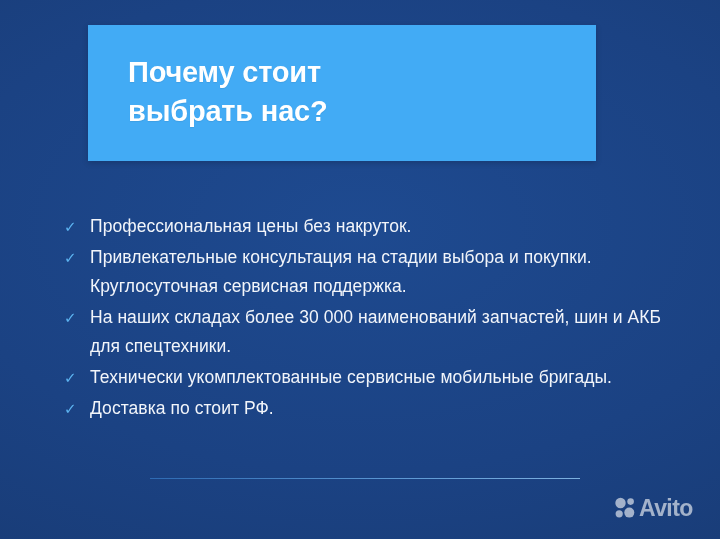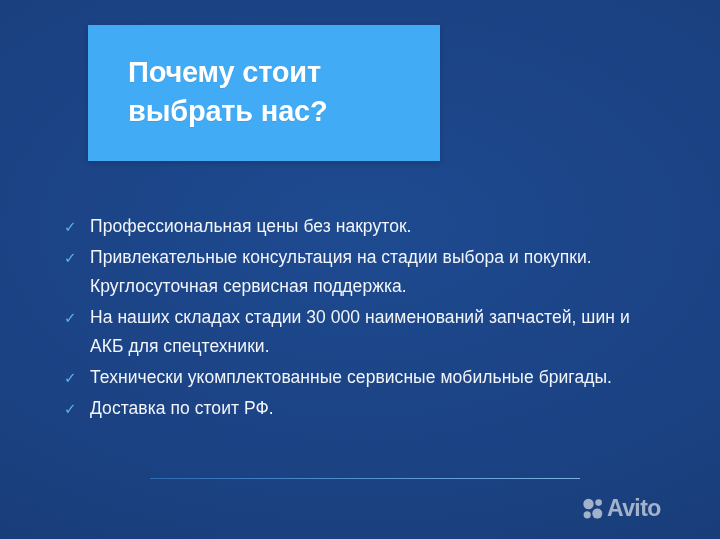--- a/index.html
+++ b/index.html
@@ -22,21 +22,21 @@
     background:
       radial-gradient(ellipse 120% 95% at 50% 42%, #1e4a90 0%, #1b4283 48%, #17386f 100%);
     overflow: hidden;
   }
 
   
   #title-banner {
     position: absolute;
     left: 88px;
     top: 25px;
-    width: 352px;
+    width: 508px;
     height: 136px;
     background: #42abf5;
     box-shadow: 0 2px 6px rgba(0,0,0,0.18);
   }
 
   #title-text {
     position: absolute;
     left: 40px;
     top: 28px;
     right: 12px;
@@ -97,24 +97,24 @@
     top: 478px;
     width: 430px;
     height: 1px;
     background: linear-gradient(to right, #2f6cb5 0%, #5d9ad6 55%, #82b6e4 100%);
     opacity: 0.95;
   }
 
   
   #avito-watermark {
     position: absolute;
-    left: 582px;
+    left: 614px;
     top: 497px;
     display: flex;
-    align-items: flex-end;
+    align-items: flex-start;
     gap: 3px;
     opacity: 0.60;
   }
 
   #avito-mark {
     display: block;
   }
 
   #avito-wordmark {
     color: #ffffff;
@@ -141,21 +141,21 @@
       <span class="benefit-text">Профессиональная цены без накруток.</span>
     </li>
 
     <li class="benefit-item">
       <span class="check-icon">✓</span>
       <span class="benefit-text">Привлекательные консультация на стадии выбора и покупки. Круглосуточная сервисная поддержка.</span>
     </li>
 
     <li class="benefit-item">
       <span class="check-icon">✓</span>
-      <span class="benefit-text"><span>На наших складах стадии </span><b>30 000</b><span> наименований запчастей, шин и АКБ для спецтехники.</span></span>
+      <span class="benefit-text"><span>На наших складах более </span><b>30 000</b><span> наименований запчастей, шин и АКБ для спецтехники.</span></span>
     </li>
 
     <li class="benefit-item">
       <span class="check-icon">✓</span>
       <span class="benefit-text">Технически укомплектованные сервисные мобильные бригады.</span>
     </li>
 
     <li class="benefit-item">
       <span class="check-icon">✓</span>
       <span class="benefit-text">Доставка по стоит РФ.</span>

